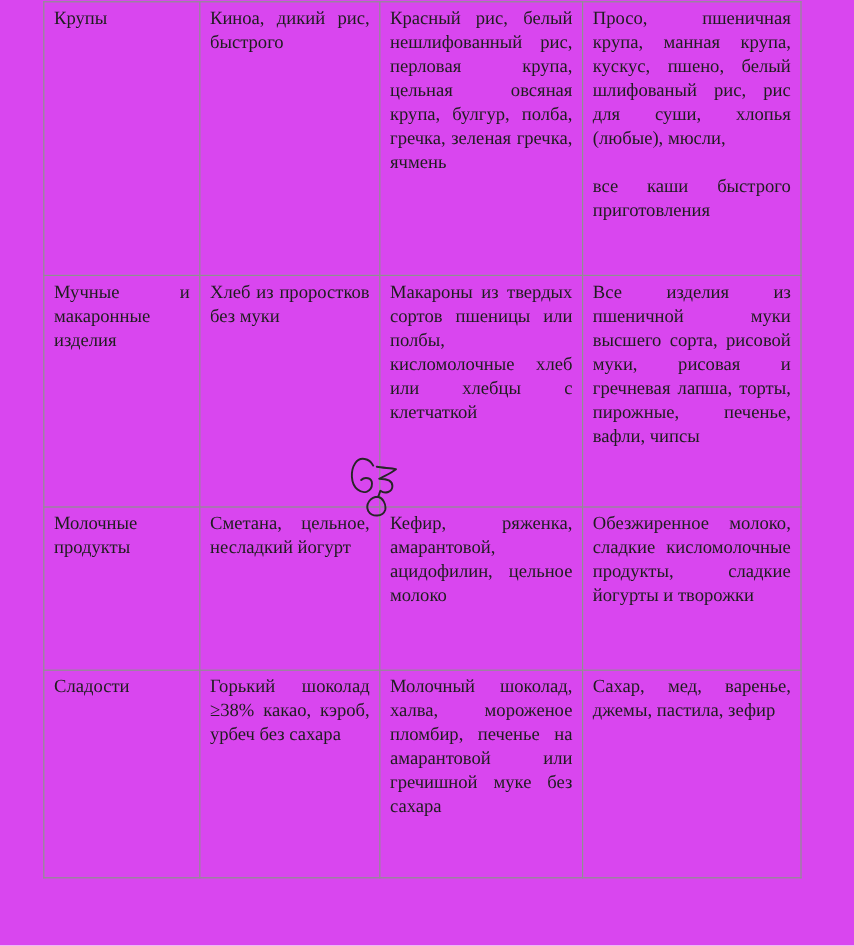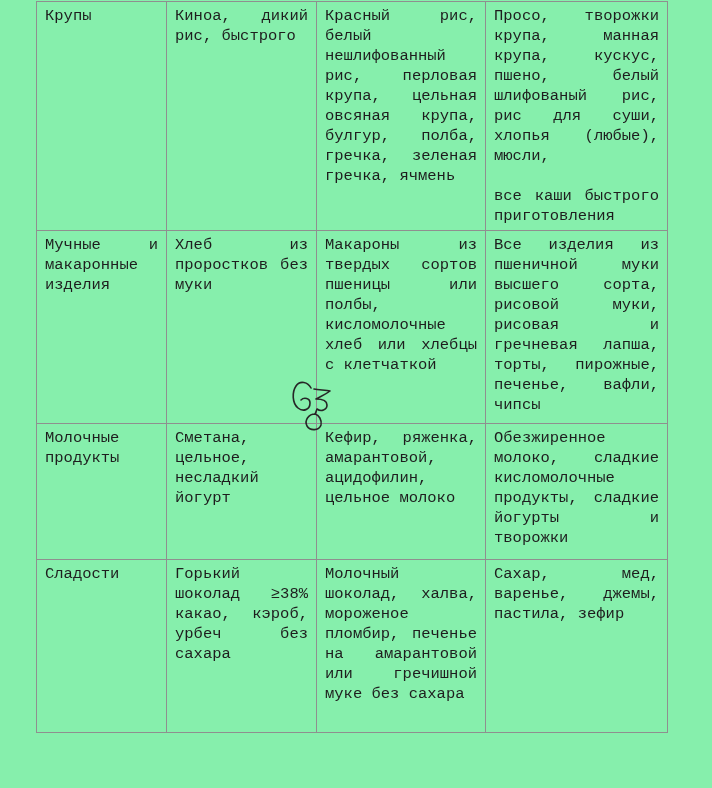--- a/index.html
+++ b/index.html
@@ -4,23 +4,23 @@
 <style>
   html, body {
     margin: 0;
     padding: 0;
     background: #ffffff;
   }
   .page {
     position: relative;
     width: 712px;
     height: 788px;
-    background: #86efac;
+    background: #d946ef;
     overflow: hidden;
-    font-family: Liberation Mono, monospace;
+    font-family: Liberation Serif, serif;
     color: #1e1e1e;
   }
   table.food-table {
     position: absolute;
     left: 36px;
     top: 1px;
     width: 631px;
     border-collapse: collapse;
     table-layout: fixed;
     font-size: 15.5px;
@@ -71,21 +71,21 @@
         <td>
             <p>Крупы</p>
           </td>
         <td>
             <p>Киноа, дикий рис, быстрого</p>
           </td>
         <td>
             <p>Красный рис, белый нешлифованный рис, перловая крупа, цельная овсяная крупа, булгур, полба, гречка, зеленая гречка, ячмень</p>
           </td>
         <td>
-          <p>Просо, творожки крупа, манная крупа, кускус, пшено, белый шлифованый рис, рис для суши, хлопья (любые), мюсли,</p>
+          <p>Просо, пшеничная крупа, манная крупа, кускус, пшено, белый шлифованый рис, рис для суши, хлопья (любые), мюсли,</p>
           <p class="gap">все каши быстрого приготовления</p>
         </td>
       </tr>
       <tr class="r2">
         <td>
             <p>Мучные и макаронные изделия</p>
           </td>
         <td>
             <p>Хлеб из проростков без муки</p>
           </td>

